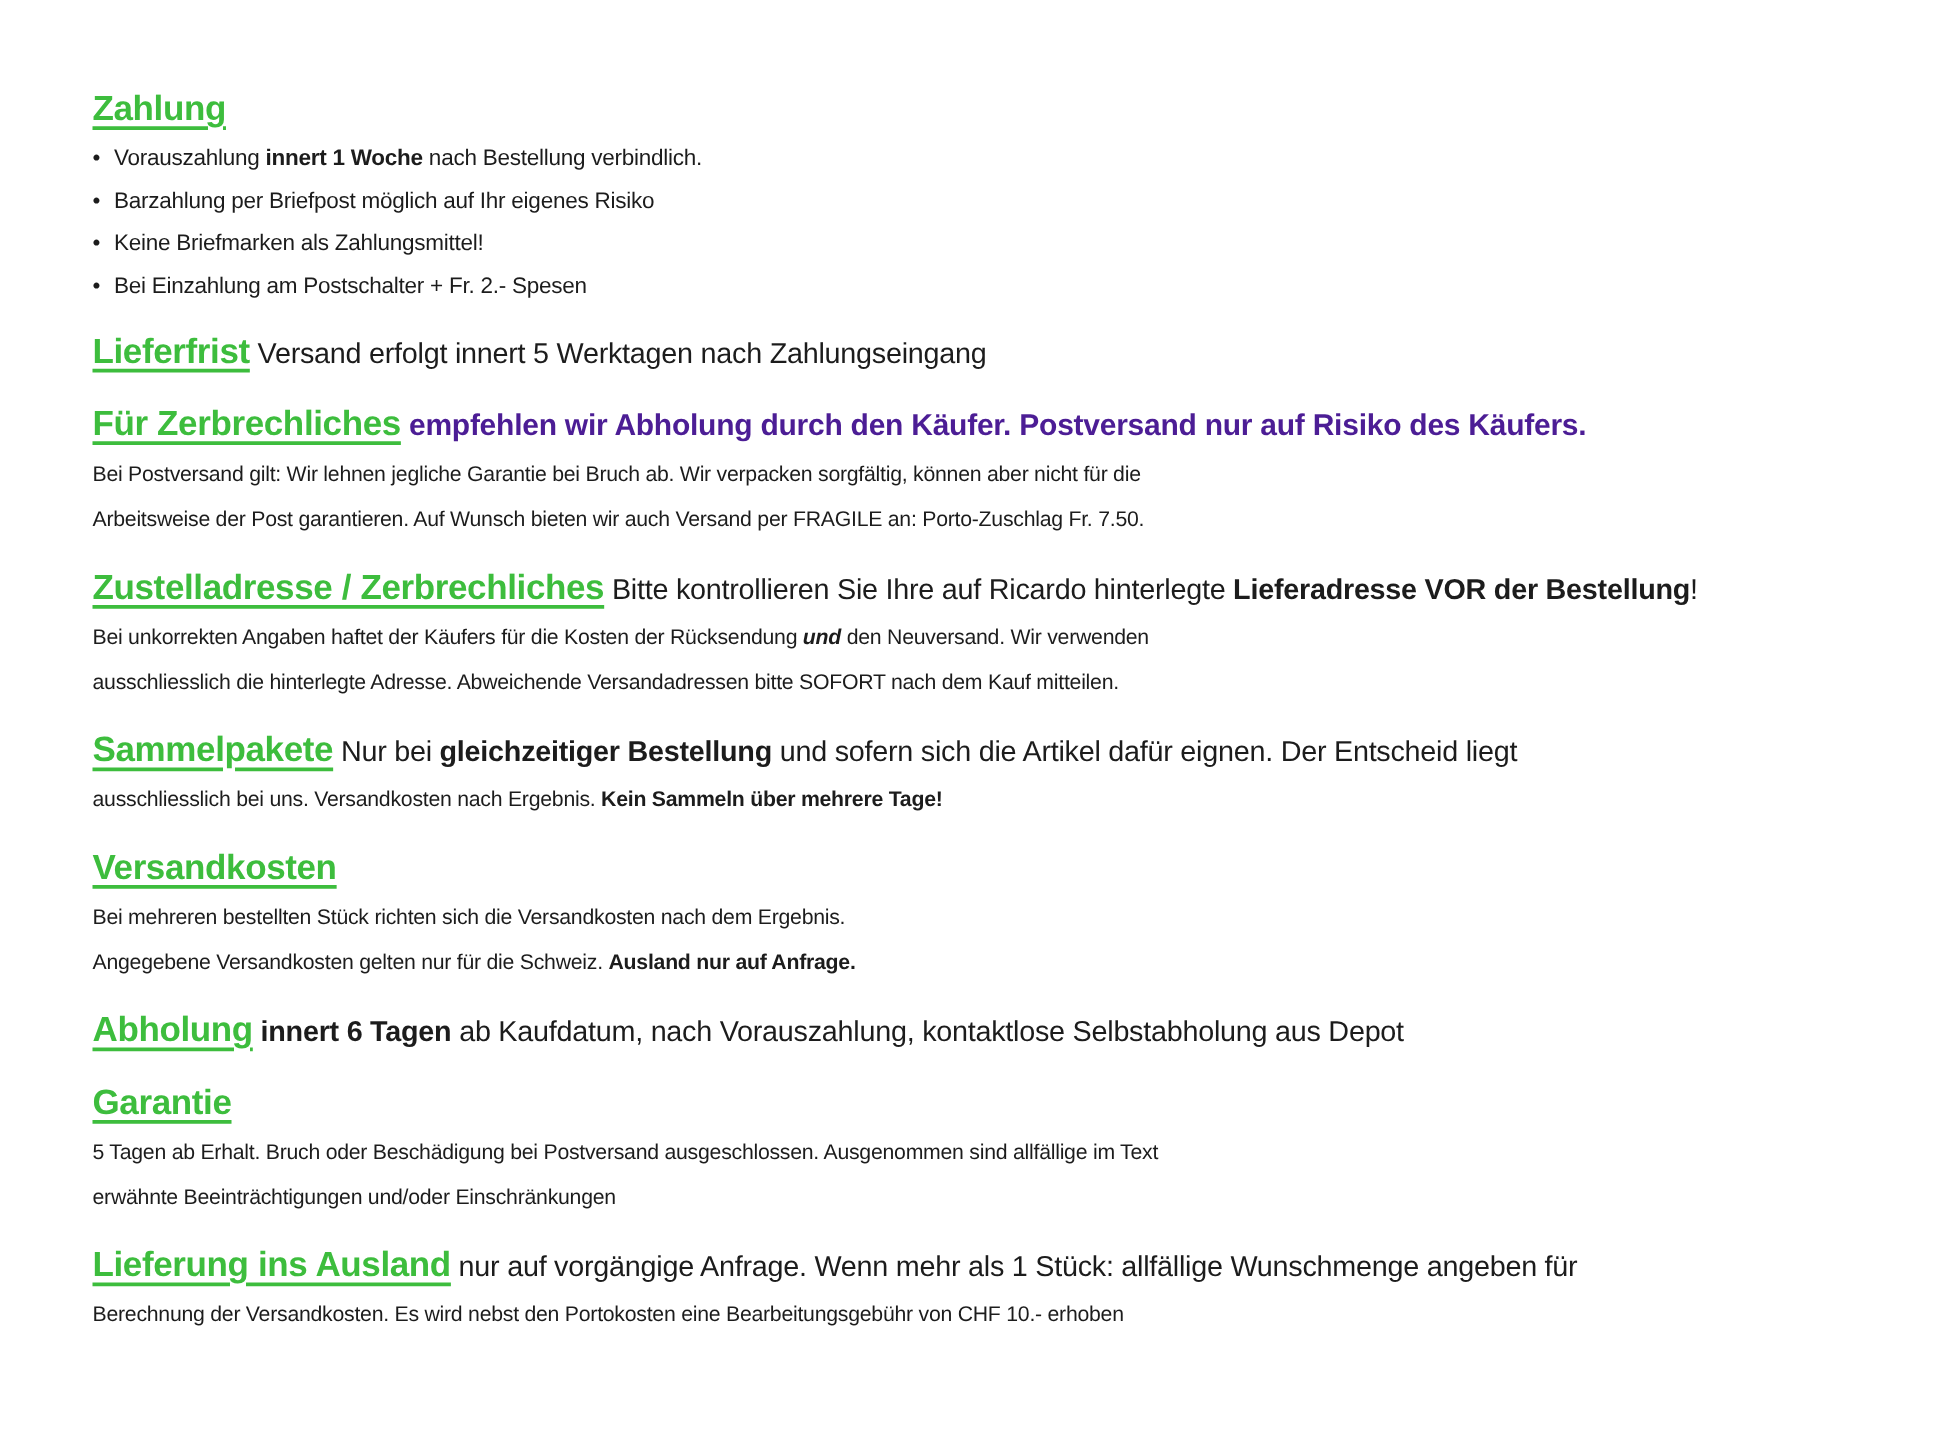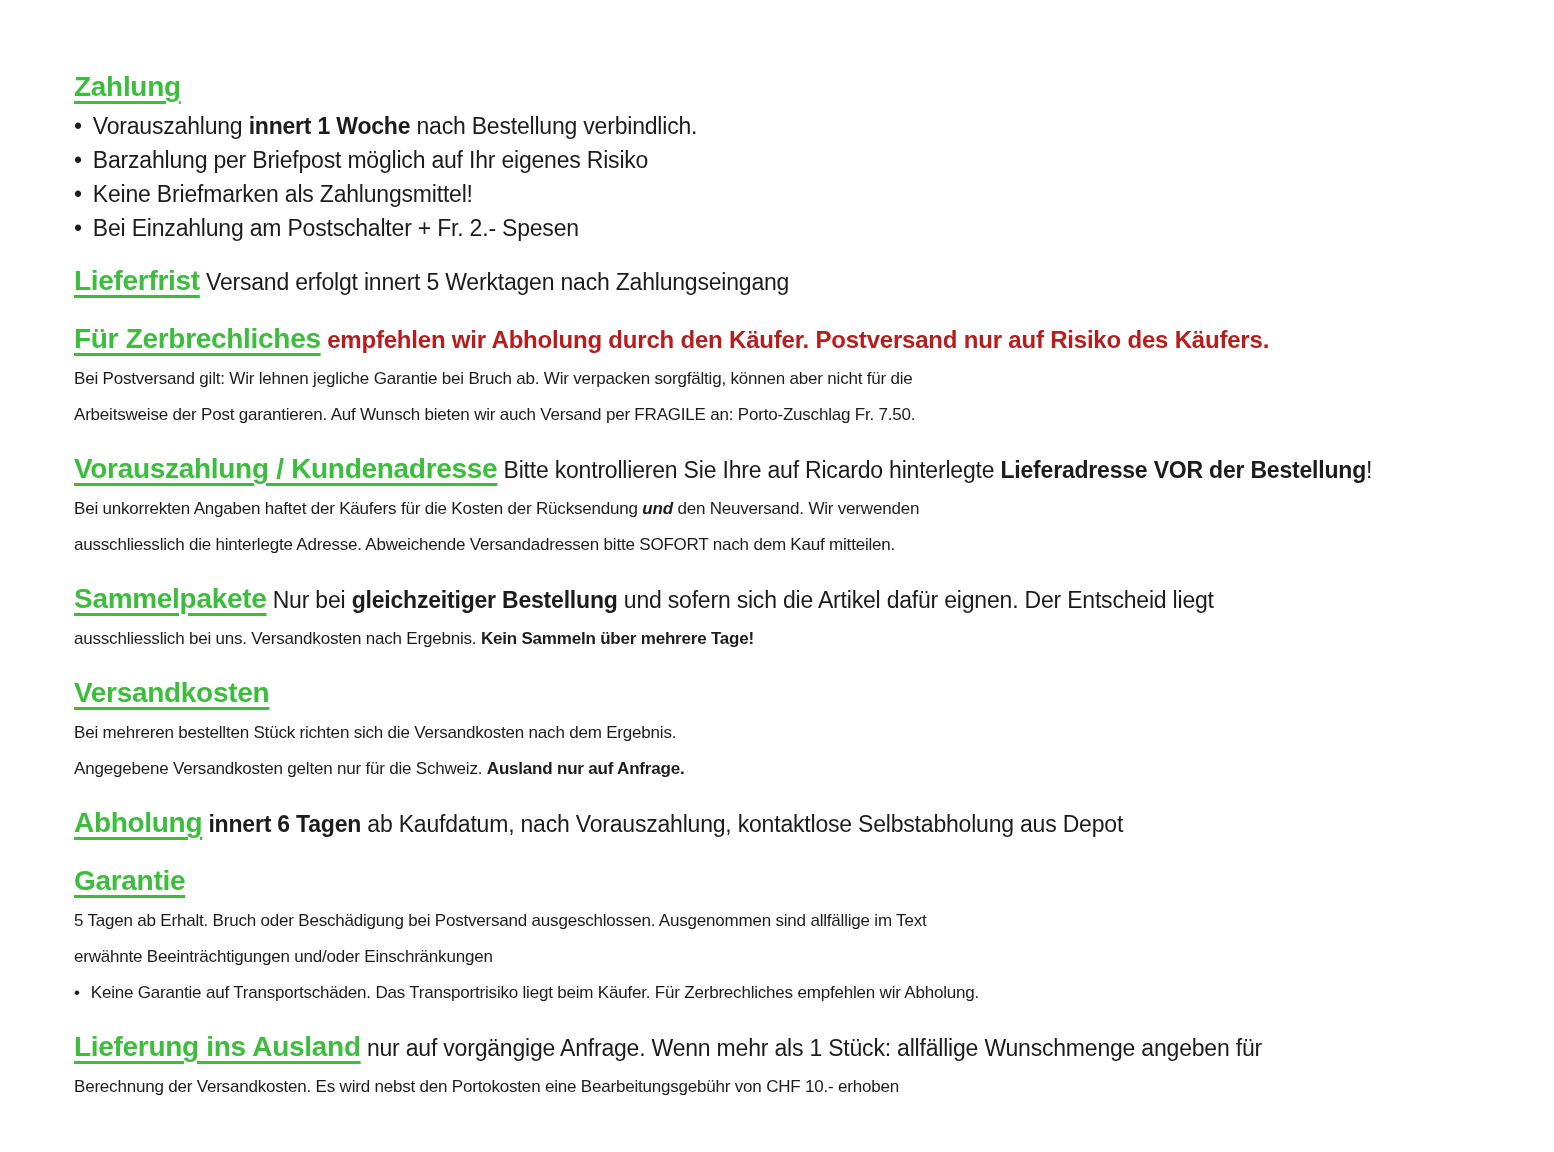--- a/index.html
+++ b/index.html
@@ -35,31 +35,31 @@
     line-height: 42px;
     font-size: 23px;
     letter-spacing: -0.2px;
   }
   .body-line {
     font-size: 17px;
     line-height: 36px;
     letter-spacing: -0.2px;
   }
   .bullet-line {
-    font-size: 23px;
+    font-size: 18px;
     line-height: 34px;
     letter-spacing: -0.2px;
   }
   .bullet-glyph {
     padding-right: 11px;
   }
   .b  { font-weight: bold; }
   .bi { font-weight: bold; font-style: italic; }
   .green-bold {
-    color: #b91c1c;
+    color: #4c1d95;
     font-weight: bold;
     font-size: 24px;
   }
 </style>
 </head>
 <body>
 
 <div class="page">
 
   <div class="section">
@@ -74,21 +74,21 @@
     <div class="heading-line"><span class="h-green">Lieferfrist</span><span> Versand erfolgt innert 5 Werktagen nach Zahlungseingang</span></div>
   </div>
 
   <div class="section">
     <div class="heading-line"><span class="h-green">Für Zerbrechliches</span><span class="green-bold"> empfehlen wir Abholung durch den Käufer. Postversand nur auf Risiko des Käufers.</span></div>
     <div class="body-line">Bei Postversand gilt: Wir lehnen jegliche Garantie bei Bruch ab. Wir verpacken sorgfältig, können aber nicht für die</div>
     <div class="body-line">Arbeitsweise der Post garantieren. Auf Wunsch bieten wir auch Versand per FRAGILE an: Porto-Zuschlag Fr. 7.50.</div>
   </div>
 
   <div class="section">
-    <div class="heading-line"><span class="h-green">Vorauszahlung / Kundenadresse</span><span> Bitte kontrollieren Sie Ihre auf Ricardo hinterlegte </span><span class="b">Lieferadresse VOR der Bestellung</span><span>!</span></div>
+    <div class="heading-line"><span class="h-green">Zustelladresse / Zerbrechliches</span><span> Bitte kontrollieren Sie Ihre auf Ricardo hinterlegte </span><span class="b">Lieferadresse VOR der Bestellung</span><span>!</span></div>
     <div class="body-line"><span>Bei unkorrekten Angaben haftet der Käufers für die Kosten der Rücksendung </span><span class="bi">und</span><span> den Neuversand. Wir verwenden</span></div>
     <div class="body-line">ausschliesslich die hinterlegte Adresse. Abweichende Versandadressen bitte SOFORT nach dem Kauf mitteilen.</div>
   </div>
 
   <div class="section">
     <div class="heading-line"><span class="h-green">Sammelpakete</span><span> Nur bei </span><span class="b">gleichzeitiger Bestellung</span><span> und sofern sich die Artikel dafür eignen. Der Entscheid liegt</span></div>
     <div class="body-line"><span>ausschliesslich bei uns. Versandkosten nach Ergebnis. </span><span class="b">Kein Sammeln über mehrere Tage!</span></div>
   </div>
 
   <div class="section">
@@ -98,21 +98,20 @@
   </div>
 
   <div class="section">
     <div class="heading-line"><span class="h-green">Abholung</span><span class="b"> innert 6 Tagen</span><span> ab Kaufdatum, nach Vorauszahlung, kontaktlose Selbstabholung aus Depot</span></div>
   </div>
 
   <div class="section">
     <div class="heading-line"><span class="h-green">Garantie</span></div>
     <div class="body-line">5 Tagen ab Erhalt. Bruch oder Beschädigung bei Postversand ausgeschlossen. Ausgenommen sind allfällige im Text</div>
     <div class="body-line">erwähnte Beeinträchtigungen und/oder Einschränkungen</div>
-    <div class="body-line"><span class="bullet-glyph">•</span><span>Keine Garantie auf Transportschäden. Das Transportrisiko liegt beim Käufer. Für Zerbrechliches empfehlen wir Abholung.</span></div>
   </div>
 
   <div class="section">
     <div class="heading-line"><span class="h-green">Lieferung ins Ausland</span><span> nur auf vorgängige Anfrage. Wenn mehr als 1 Stück: allfällige Wunschmenge angeben für</span></div>
     <div class="body-line">Berechnung der Versandkosten. Es wird nebst den Portokosten eine Bearbeitungsgebühr von CHF 10.- erhoben</div>
   </div>
 
 </div>
 
 </body></html>

